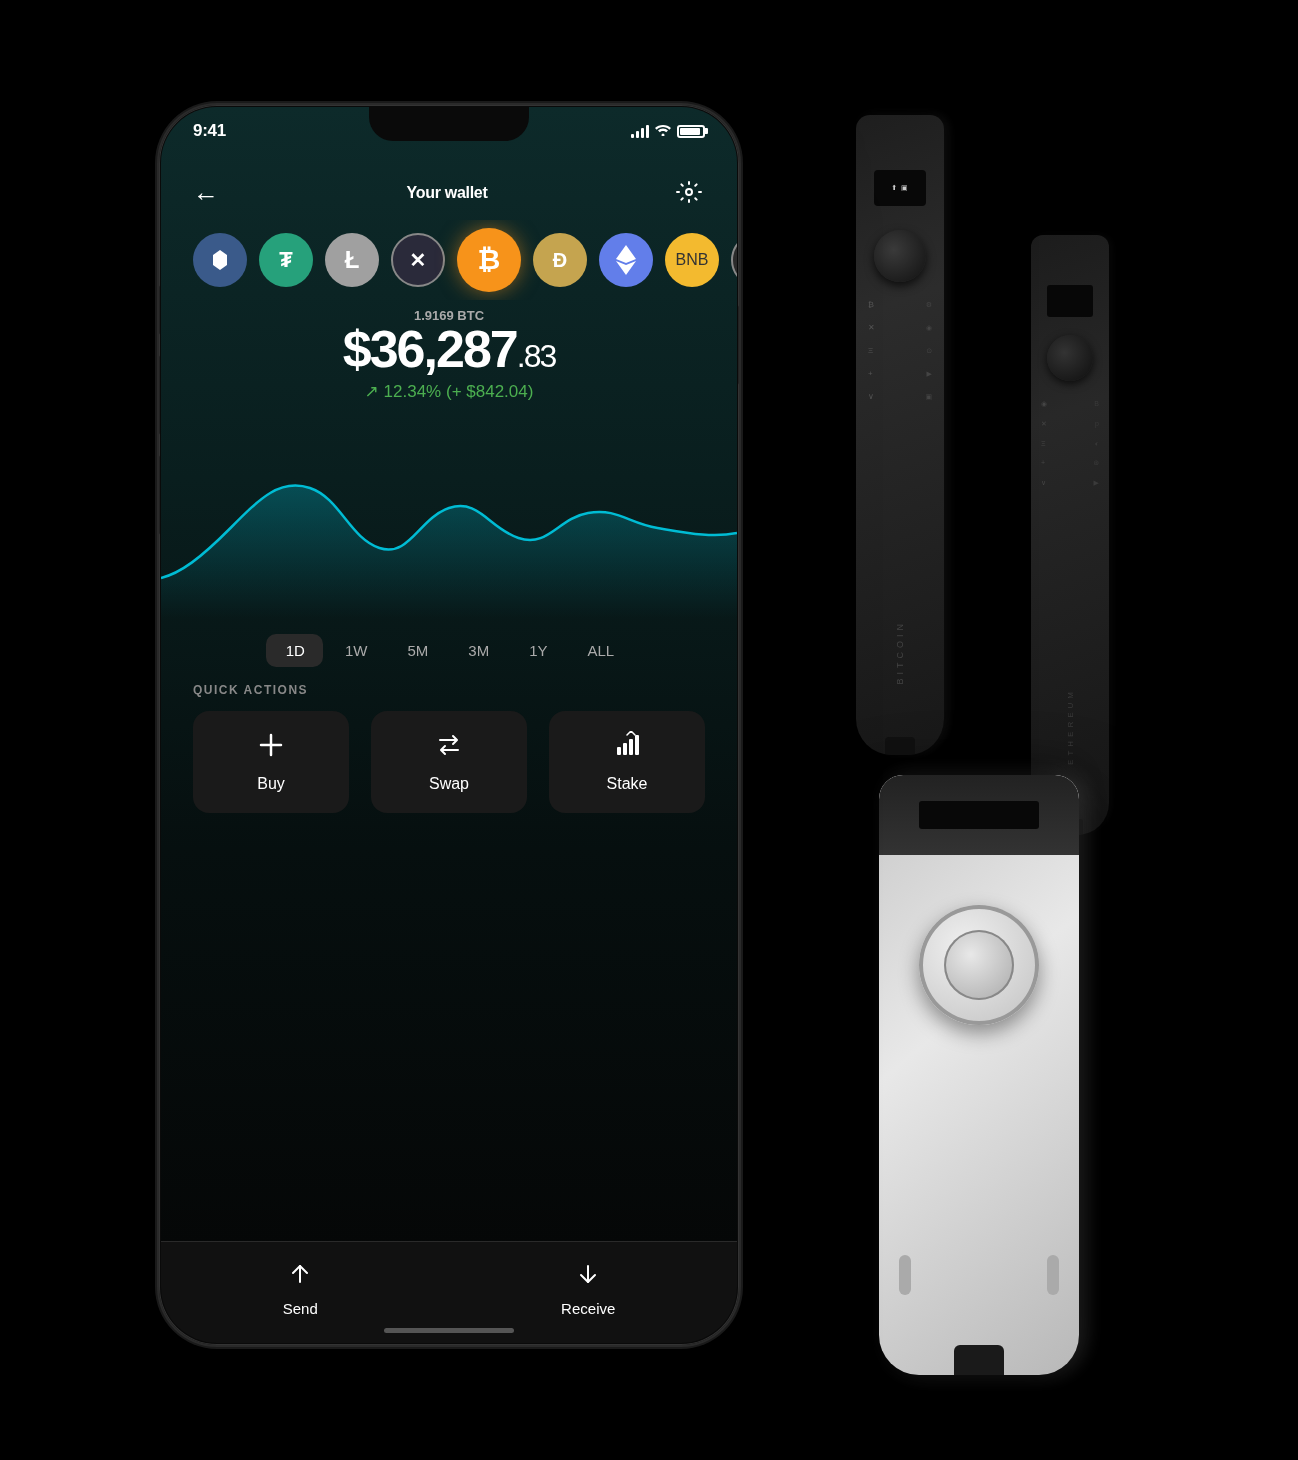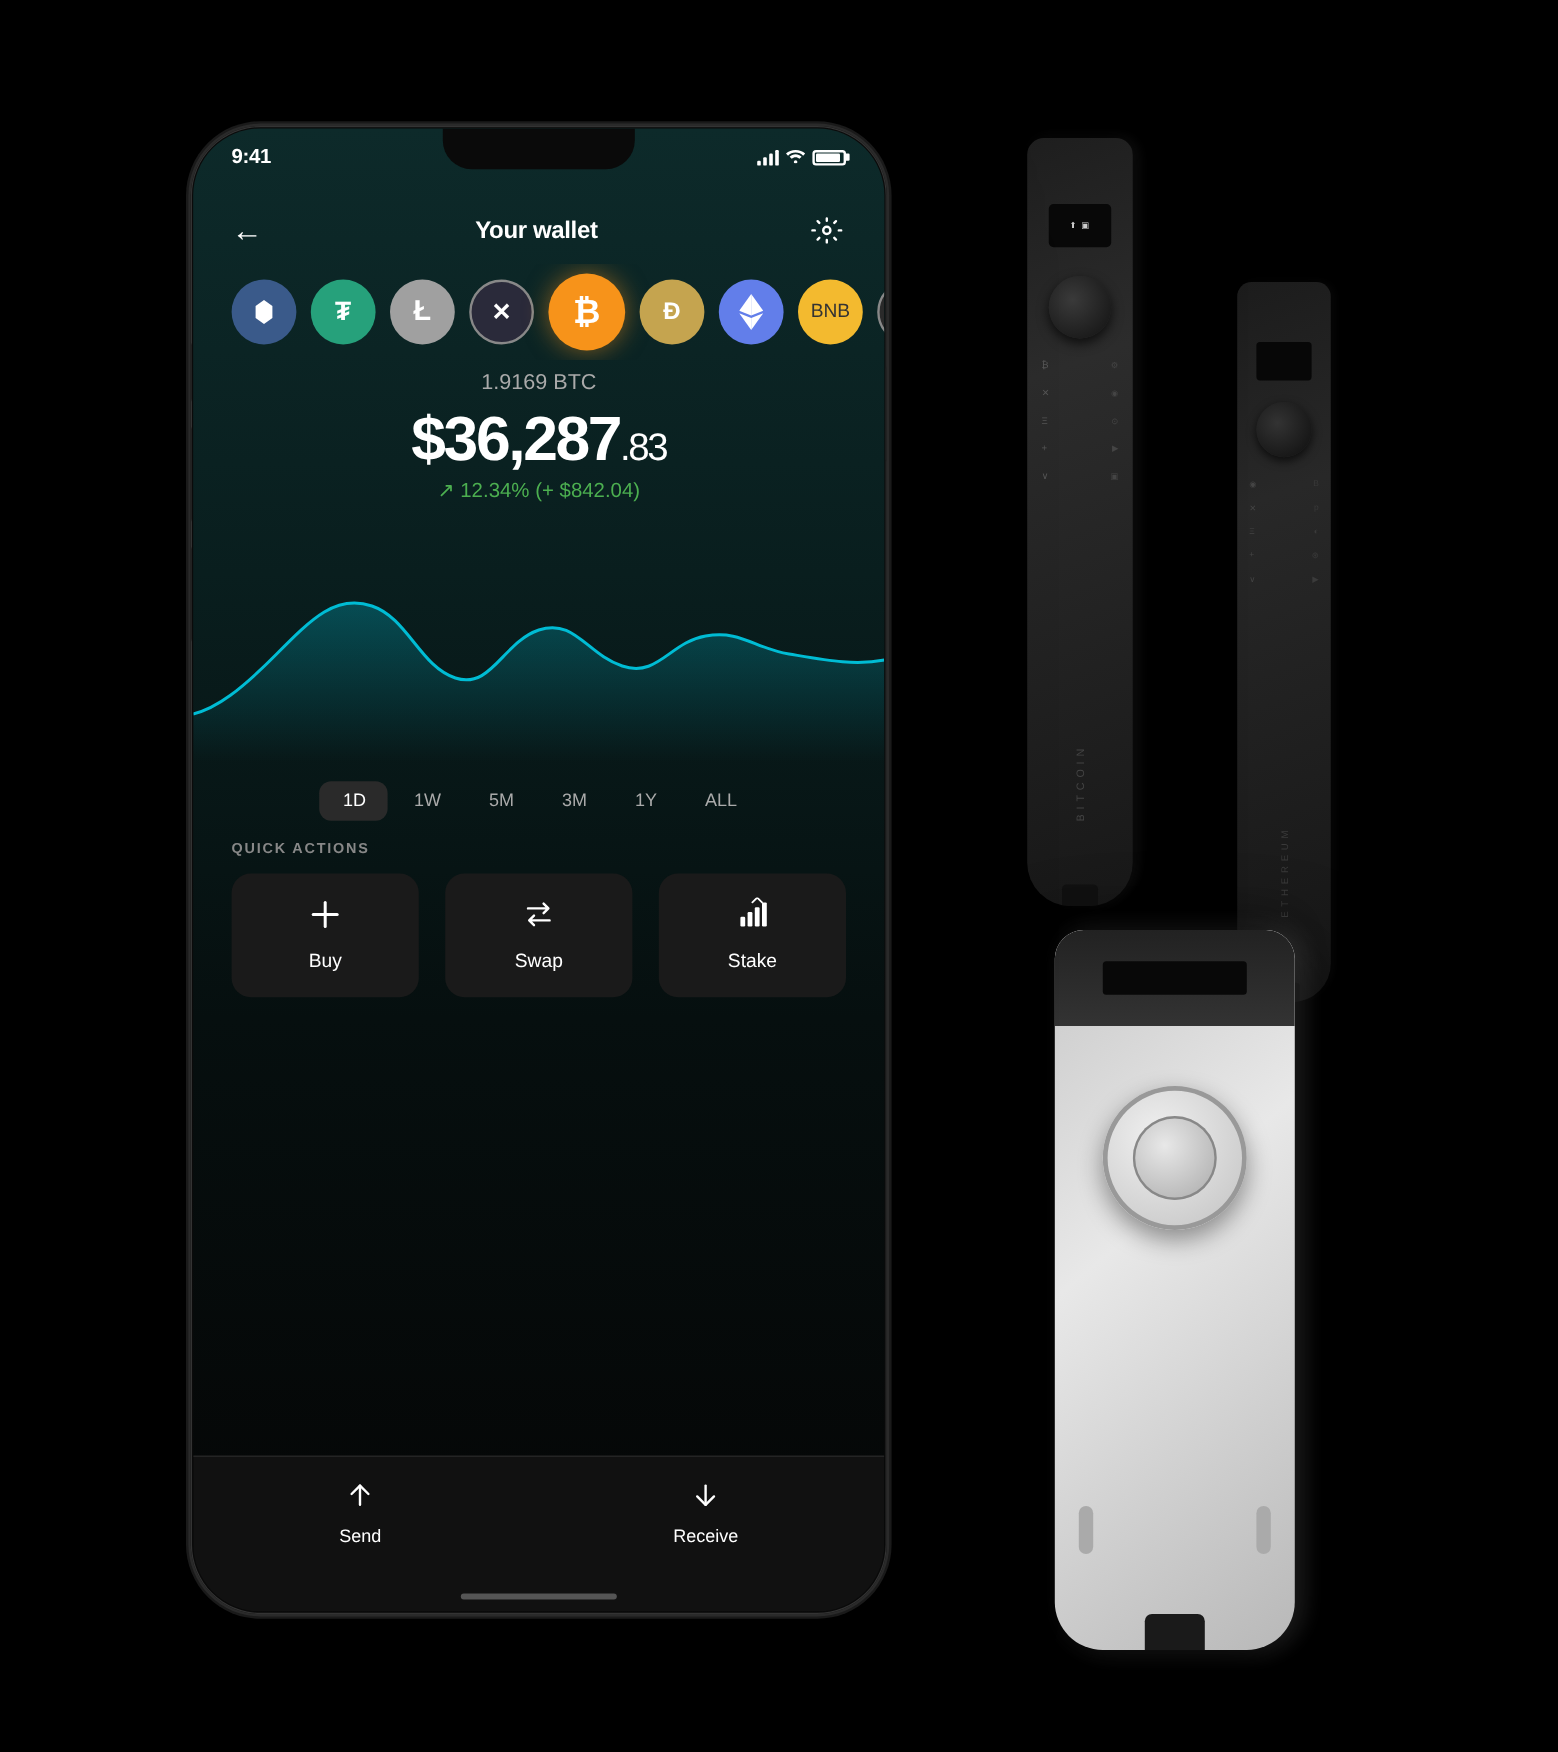--- a/index.html
+++ b/index.html
@@ -161,21 +161,21 @@
 
     .back-btn {
       color: #fff;
       font-size: 26px;
       cursor: pointer;
       font-weight: 300;
     }
 
     .header-title {
       color: #fff;
-      font-size: 20px;
+      font-size: 16px;
       font-weight: 600;
       letter-spacing: -0.3px;
     }
 
     .settings-icon {
       width: 30px;
       height: 30px;
       color: #fff;
     }
 
@@ -213,23 +213,23 @@
     .coin-other { background: #3a5a8a; }
 
     
     .balance-section {
       text-align: center;
       padding: 8px 32px 0;
     }
 
     .balance-crypto {
       color: #aaa;
-      font-size: 18px;
-      font-weight: 400;
-      margin-bottom: 11px;
+      font-size: 13px;
+      font-weight: 700;
+      margin-bottom: 0;
     }
 
     .balance-fiat {
       color: #fff;
       font-size: 52px;
       font-weight: 700;
       letter-spacing: -2px;
       line-height: 1;
       margin-bottom: 6px;
     }
@@ -325,21 +325,21 @@
       font-size: 16px;
       font-weight: 500;
     }
 
     
     .bottom-bar {
       position: absolute;
       bottom: 0;
       left: 0;
       right: 0;
-      height: 130px;
+      height: 102px;
       background: #111;
       display: flex;
       align-items: flex-start;
       justify-content: space-around;
       padding-top: 20px;
       border-top: 1px solid #2a2a2a;
     }
 
     .bottom-action {
       display: flex;

